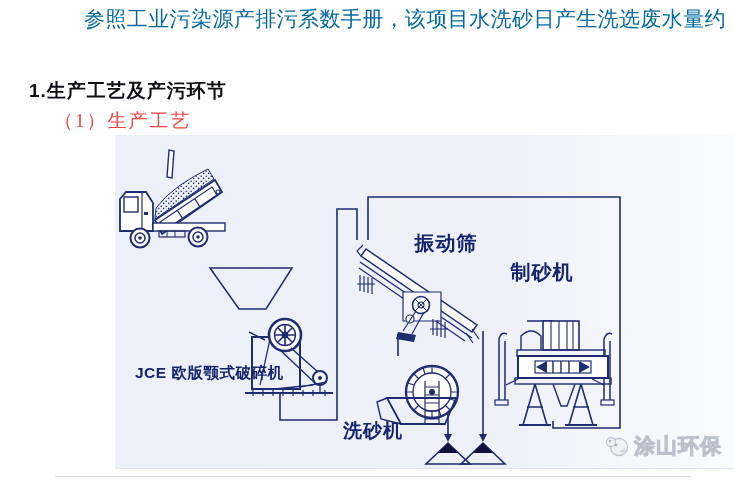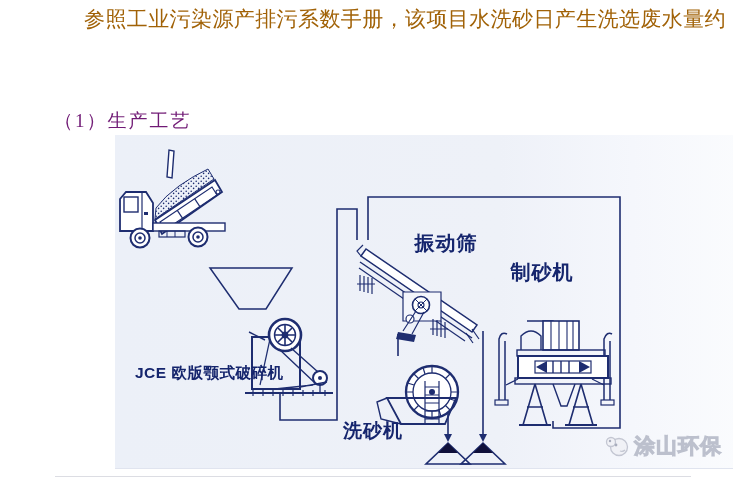--- a/index.html
+++ b/index.html
@@ -1,24 +1,24 @@
 <!DOCTYPE html>
 <html><head>
 <meta charset="utf-8">
 <style>
   html,body{margin:0;padding:0;background:#fff;}
   .page{position:relative;width:733px;height:480px;background:#ffffff;overflow:hidden;
         font-family:"Liberation Serif", serif;}
-  .para{position:absolute;font-size:21px;color:#a16207;letter-spacing:0.4px;white-space:nowrap;}
+  .para{position:absolute;font-size:21px;color:#0369a1;letter-spacing:0.4px;white-space:nowrap;}
   .para-line1{left:84px;top:5px;}
   .para-line2{left:47px;top:44px;}
   .para sup{font-size:14px;position:relative;top:-0.62em;margin:0 1px;}
   .heading{position:absolute;left:29px;top:78px;font-family:"Liberation Sans",sans-serif;
            font-weight:bold;font-size:19px;color:#0e0e14;letter-spacing:1px;white-space:nowrap;}
-  .subheading{position:absolute;left:54px;top:108px;font-size:19px;color:#701a75;
+  .subheading{position:absolute;left:54px;top:108px;font-size:19px;color:#ef4444;
               letter-spacing:2px;white-space:nowrap;}
   .diagram{position:absolute;left:115px;top:135px;width:663px;height:333px;
            background:linear-gradient(90deg,#ecf0f8 0%,#eef1f8 58%,#f5f7fc 78%,#fcfdfe 100%);
            border-bottom:1px solid #e0e4ef;}
   .diagram svg{display:block;}
   .dlabel{font-family:"Liberation Sans",sans-serif;font-weight:bold;fill:#15256d;}
   .lbl-big{font-size:20px;letter-spacing:1px;}
   .lbl-mid{font-size:19px;letter-spacing:1px;}
   .lbl-small{font-size:15.5px;letter-spacing:0.5px;}
   .watermark{position:absolute;left:604px;top:430px;height:32px;display:flex;align-items:center;
@@ -27,20 +27,21 @@
   .bottom-rule{position:absolute;left:55px;top:476px;width:636px;height:1px;background:#dcdde3;}
 </style>
 </head>
 <body>
 
 <div class="page">
 
   <div class="para para-line1">参照工业污染源产排污系数手册，该项目水洗砂日产生洗选废水量约</div>
 
 
+  <div class="heading">1.生产工艺及产污环节</div>
 
   <div class="subheading">（1）生产工艺</div>
 
   <div class="diagram">
     <svg width="618" height="333" viewBox="0 0 618 333">
       <defs>
         <pattern id="gravel" width="5" height="5" patternUnits="userSpaceOnUse">
           <circle cx="1.2" cy="1.2" r="0.8" fill="#1e2d70"></circle>
           <circle cx="3.6" cy="3.4" r="0.8" fill="#1e2d70"></circle>
         </pattern>

